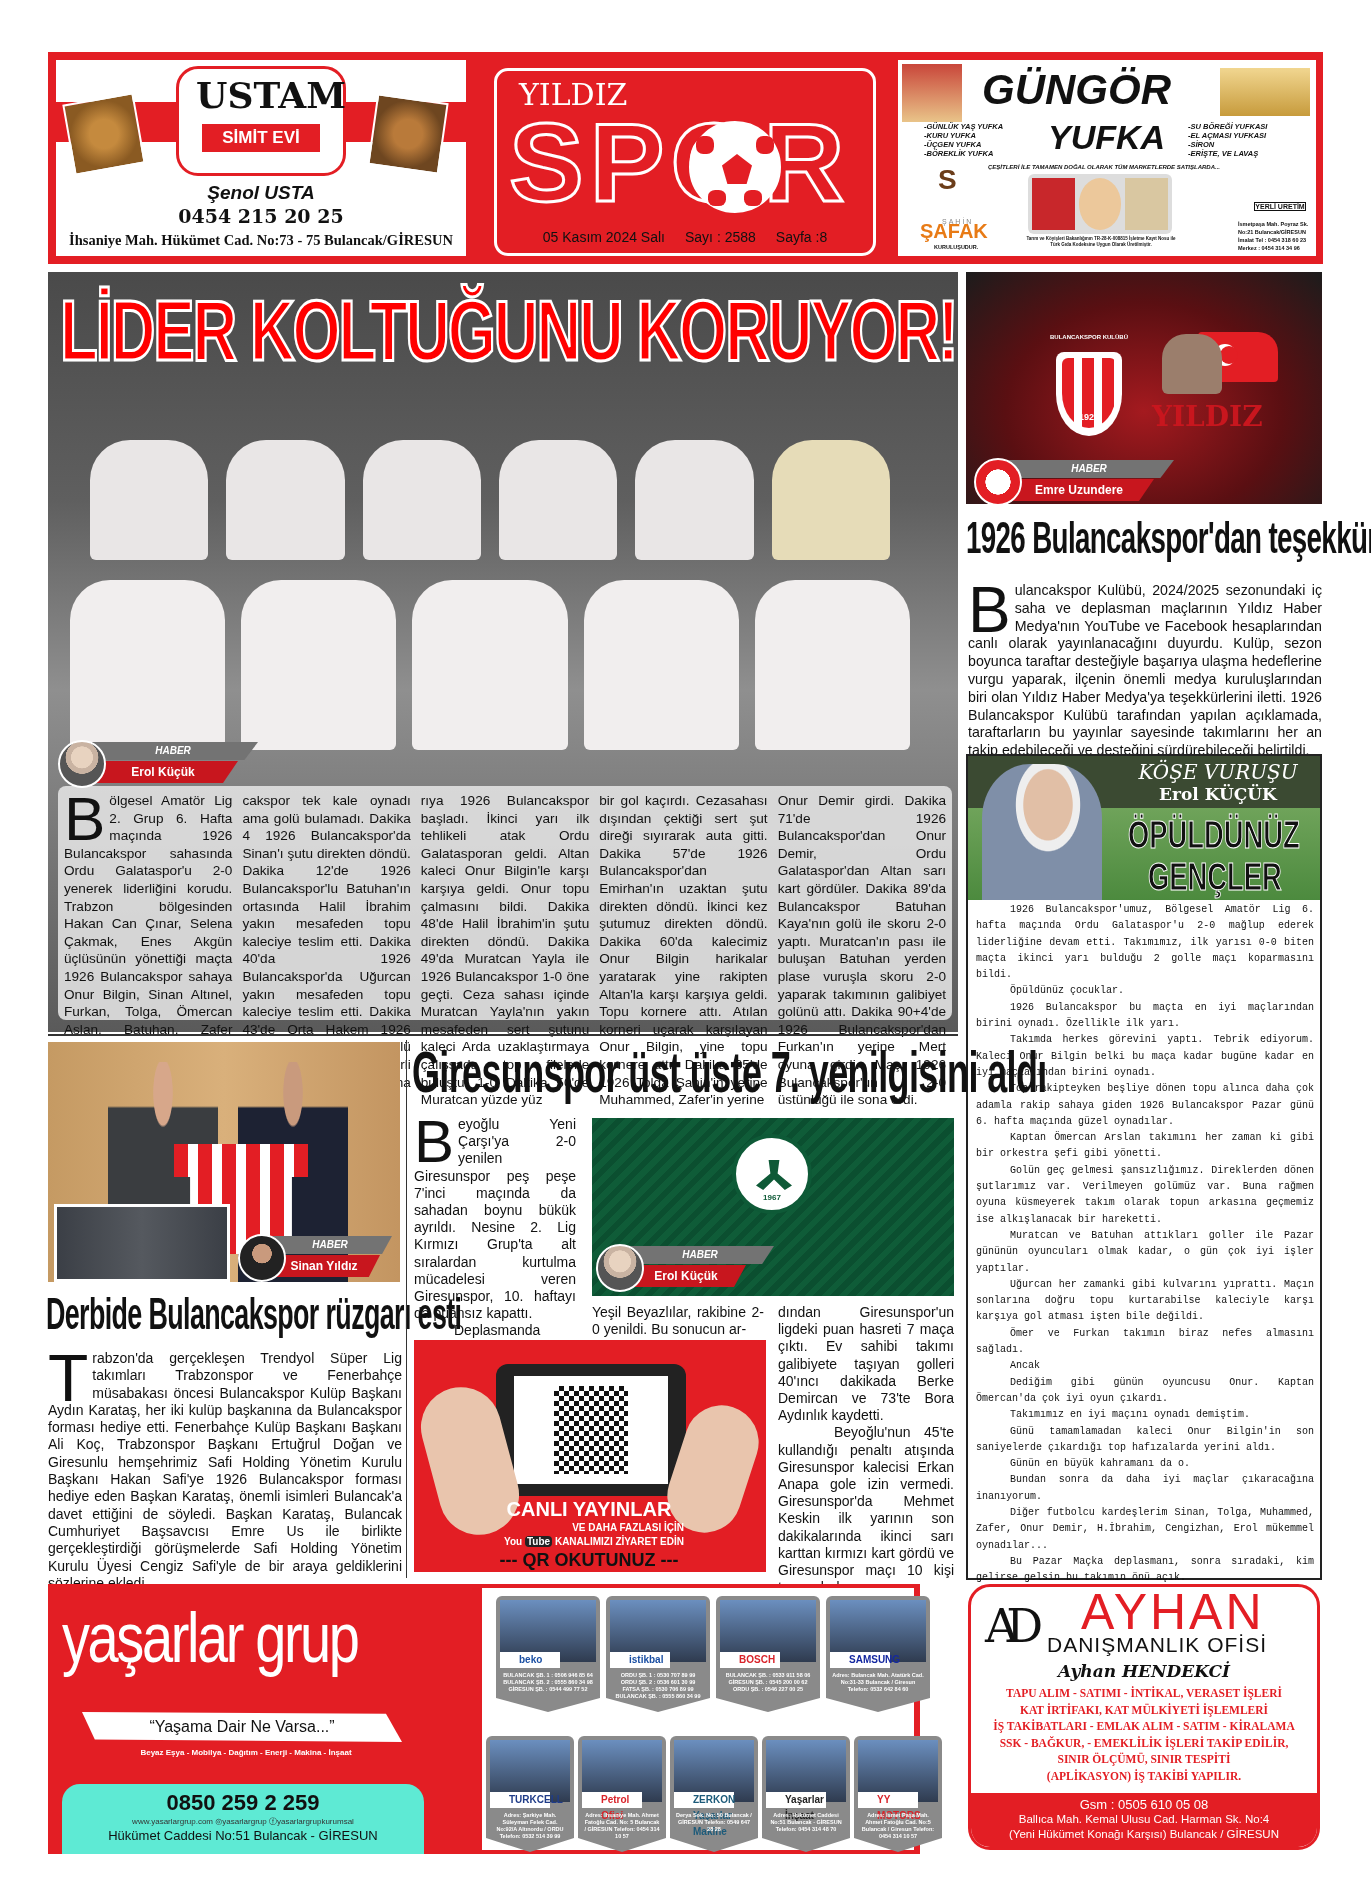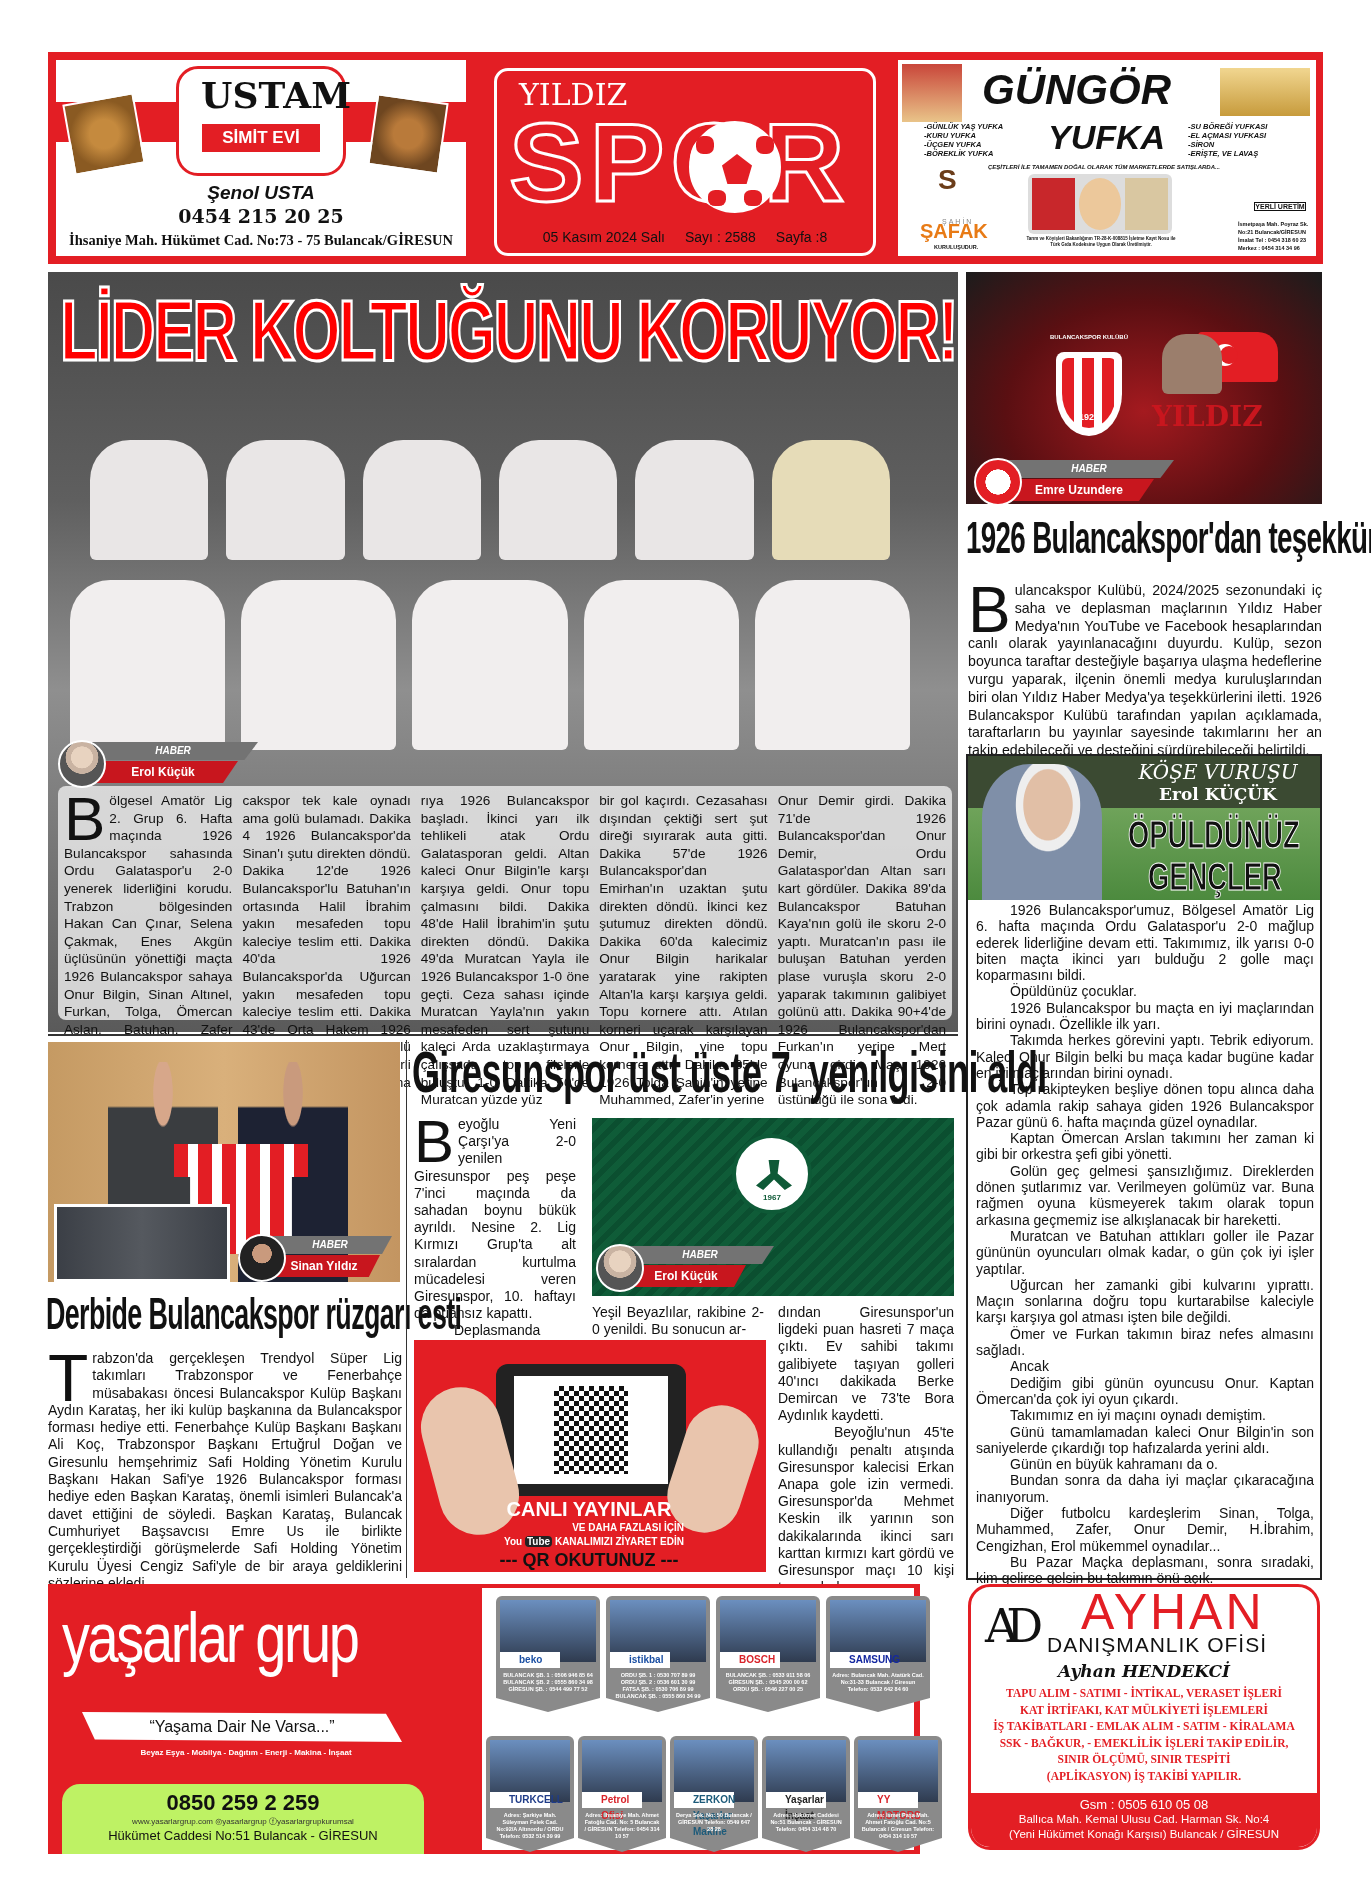--- a/index.html
+++ b/index.html
@@ -21,21 +21,21 @@
 </head>
 <body>
 
 <div class="abs red" style="left:48px;top:52px;width:1275px;height:212px;"></div>
 
 <div class="abs" style="left:56px;top:60px;width:410px;height:196px;background:#fff;">
   <div class="abs red" style="left:0;top:42px;width:410px;height:40px;"></div>
   <div class="abs" style="left:12px;top:38px;width:72px;height:72px;background:radial-gradient(circle,#c58a3e 30%,#8a5a22 70%);transform:rotate(-10deg);border:2px solid #fff;"></div>
   <div class="abs" style="left:316px;top:38px;width:72px;height:72px;background:radial-gradient(circle,#b97a3a 30%,#6e4620 70%);transform:rotate(8deg);border:2px solid #fff;"></div>
   <div class="abs" style="left:120px;top:6px;width:170px;height:110px;background:#fff;border:3px solid #e31e24;border-radius:22px;"></div>
-  <div class="abs" style="left:120px;top:14px;width:170px;text-align:center;font-family:'DejaVu Serif',serif;font-weight:bold;font-size:36px;color:#111;margin-left:15px;">USTAM</div>
+  <div class="abs" style="left:120px;top:14px;width:170px;text-align:right;font-family:'DejaVu Serif',serif;font-weight:bold;font-size:36px;color:#111;">USTAM</div>
   <div class="abs red" style="left:146px;top:64px;width:118px;height:28px;color:#fff;text-align:center;font-weight:bold;font-size:17px;line-height:28px;">SİMİT EVİ</div>
   <div class="abs" style="left:0;top:122px;width:410px;text-align:center;font-weight:bold;font-style:italic;font-size:19px;">Şenol USTA</div>
   <div class="abs" style="left:0;top:145px;width:410px;text-align:center;font-family:'DejaVu Serif',serif;font-weight:bold;font-size:19px;">0454 215 20 25</div>
   <div class="abs" style="left:0;top:172px;width:410px;text-align:center;font-family:'Liberation Serif',serif;font-weight:bold;font-size:14.5px;">İhsaniye Mah. Hükümet Cad. No:73 - 75 Bulancak/GİRESUN</div>
 </div>
 
 <div class="abs" style="left:494px;top:68px;width:382px;height:188px;border:3px solid #fff;border-radius:14px;">
   <div class="abs" style="left:22px;top:6px;font-family:'DejaVu Serif',serif;color:#fff;font-size:30px;">YILDIZ</div>
   <div class="abs" style="left:12px;top:36px;width:360px;font-family:'Liberation Sans',sans-serif;font-weight:bold;color:#e31e24;-webkit-text-stroke:3px #fff;font-size:112px;line-height:112px;letter-spacing:6px;">SPOR</div>
   <div class="abs" style="left:192px;top:50px;width:92px;height:92px;border-radius:50%;background:#fff;border:3px solid #fff;">
@@ -146,21 +146,21 @@
 <div class="abs col-text" style="left:968px;top:582px;width:354px;font-size:14.2px;line-height:17.8px;"><span class="dropcap" style="font-size:64px;line-height:52px;">B</span><span>ulancakspor Kulübü, 2024/2025 sezonundaki iç saha ve deplasman maçlarının Yıldız Haber Medya'nın YouTube ve Facebook hesaplarından canlı olarak yayınlanacağını duyurdu. Kulüp, sezon boyunca taraftar desteğiyle başarıya ulaşma hedeflerine vurgu yaparak, ilçenin önemli medya kuruluşlarından biri olan Yıldız Haber Medya'ya teşekkürlerini iletti. 1926 Bulancakspor Kulübü tarafından yapılan açıklamada, taraftarların bu yayınlar sayesinde takımlarını her an takip edebileceği ve desteğini sürdürebileceği belirtildi.</span></div>
 
 <div class="abs" style="left:966px;top:754px;width:356px;height:826px;border:2px solid #222;"></div>
 <div class="abs" style="left:968px;top:756px;width:352px;height:144px;background:linear-gradient(180deg,#3b4a32 0 52px,#6fa35a 52px,#4c8a3e 100%);">
   <div class="abs" style="left:14px;top:8px;width:120px;height:136px;background:radial-gradient(ellipse at 55% 30%,#e1bfa6 0 26%,#eee 27% 34%,#7f8fa8 35% 100%);border-radius:40% 40% 0 0;"></div>
   <div class="abs" style="left:150px;top:4px;width:200px;text-align:center;font-family:'DejaVu Serif',serif;font-style:italic;font-size:20px;color:#fff;">KÖŞE VURUŞU</div>
   <div class="abs" style="left:150px;top:28px;width:200px;text-align:center;font-family:'DejaVu Serif',serif;font-weight:bold;font-size:17px;color:#fff;">Erol KÜÇÜK</div>
   <div class="abs" style="left:160px;top:58px;font-weight:bold;font-size:38px;color:#111;-webkit-text-stroke:1px #fff;transform:scaleX(0.72);transform-origin:left top;white-space:nowrap;">ÖPÜLDÜNÜZ</div>
   <div class="abs" style="left:180px;top:100px;font-weight:bold;font-size:38px;color:#111;-webkit-text-stroke:1px #fff;transform:scaleX(0.72);transform-origin:left top;white-space:nowrap;">GENÇLER</div>
 </div>
-<div class="abs" style="left:976px;top:902px;width:338px;font-size:14px;line-height:16.3px;text-align:justify;">
+<div class="abs" style="left:976px;top:902px;width:338px;font-size:10px;line-height:16.3px;text-align:justify;font-family:Liberation Mono, monospace;">
   <p style="text-indent:34px;">1926 Bulancakspor'umuz, Bölgesel Amatör Lig 6. hafta maçında Ordu Galataspor'u 2-0 mağlup ederek liderliğine devam etti. Takımımız, ilk yarısı 0-0 biten maçta ikinci yarı bulduğu 2 golle maçı koparmasını bildi.</p>
   <p style="text-indent:34px;">Öpüldünüz çocuklar.</p>
   <p style="text-indent:34px;">1926 Bulancakspor bu maçta en iyi maçlarından birini oynadı. Özellikle ilk yarı.</p>
   <p style="text-indent:34px;">Takımda herkes görevini yaptı. Tebrik ediyorum. Kaleci Onur Bilgin belki bu maça kadar bugüne kadar en iyi maçlarından birini oynadı.</p>
   <p style="text-indent:34px;">Top rakipteyken beşliye dönen topu alınca daha çok adamla rakip sahaya giden 1926 Bulancakspor Pazar günü 6. hafta maçında güzel oynadılar.</p>
   <p style="text-indent:34px;">Kaptan Ömercan Arslan takımını her zaman ki gibi bir orkestra şefi gibi yönetti.</p>
   <p style="text-indent:34px;">Golün geç gelmesi şansızlığımız. Direklerden dönen şutlarımız var. Verilmeyen golümüz var. Buna rağmen oyuna küsmeyerek takım olarak topun arkasına geçmemiz ise alkışlanacak bir hareketti.</p>
   <p style="text-indent:34px;">Muratcan ve Batuhan attıkları goller ile Pazar gününün oyuncuları olmak kadar, o gün çok iyi işler yaptılar.</p>
   <p style="text-indent:34px;">Uğurcan her zamanki gibi kulvarını yıprattı. Maçın sonlarına doğru topu kurtarabilse kaleciyle karşı karşıya gol atması işten bile değildi.</p>
   <p style="text-indent:34px;">Ömer ve Furkan takımın biraz nefes almasını sağladı.</p>
@@ -226,21 +226,21 @@
     <span style="background:#222;border-radius:4px;padding:0 2px;">Tube</span>
     <span>KANALIMIZI ZİYARET EDİN</span>
   </div>
   <div class="abs" style="left:10px;top:210px;width:330px;text-align:center;font-weight:bold;font-size:18px;color:#111;">--- QR OKUTUNUZ ---</div>
 </div>
 
 <div class="abs red" style="left:48px;top:1584px;width:872px;height:270px;"></div>
 <div class="abs" style="left:62px;top:1598px;font-size:70px;color:#fff;letter-spacing:-3px;transform:scaleX(0.8);transform-origin:left top;white-space:nowrap;">yaşarlar grup</div>
 <div class="abs" style="left:82px;top:1712px;width:320px;height:30px;background:#fff;clip-path:polygon(0 0,95% 6%,100% 100%,4% 92%);text-align:center;font-size:16px;line-height:30px;color:#111;">“Yaşama Dair Ne Varsa...”</div>
 <div class="abs" style="left:56px;top:1748px;width:380px;text-align:center;font-size:8px;font-weight:bold;color:#fff;">Beyaz Eşya - Mobilya - Dağıtım - Enerji - Makina - İnşaat</div>
-<div class="abs" style="left:62px;top:1784px;width:362px;height:70px;background:#bef264;border-radius:18px 18px 0 0;text-align:center;">
+<div class="abs" style="left:62px;top:1784px;width:362px;height:70px;background:#5eead4;border-radius:18px 18px 0 0;text-align:center;">
   <div style="font-weight:bold;font-size:22px;margin-top:6px;">0850 259 2 259</div>
   <div style="font-size:8px;color:#333;">
     <span>www.yasarlargrup.com</span>
     <span>◎</span><span>yasarlargrup</span>
     <span>ⓕ</span><span>yasarlargrupkurumsal</span>
   </div>
   <div style="font-size:13px;margin-top:1px;">Hükümet Caddesi No:51 Bulancak - GİRESUN</div>
 </div>
 <div class="abs" style="left:482px;top:1588px;width:432px;height:262px;background:#fff;"></div>
 <div id="stores">

